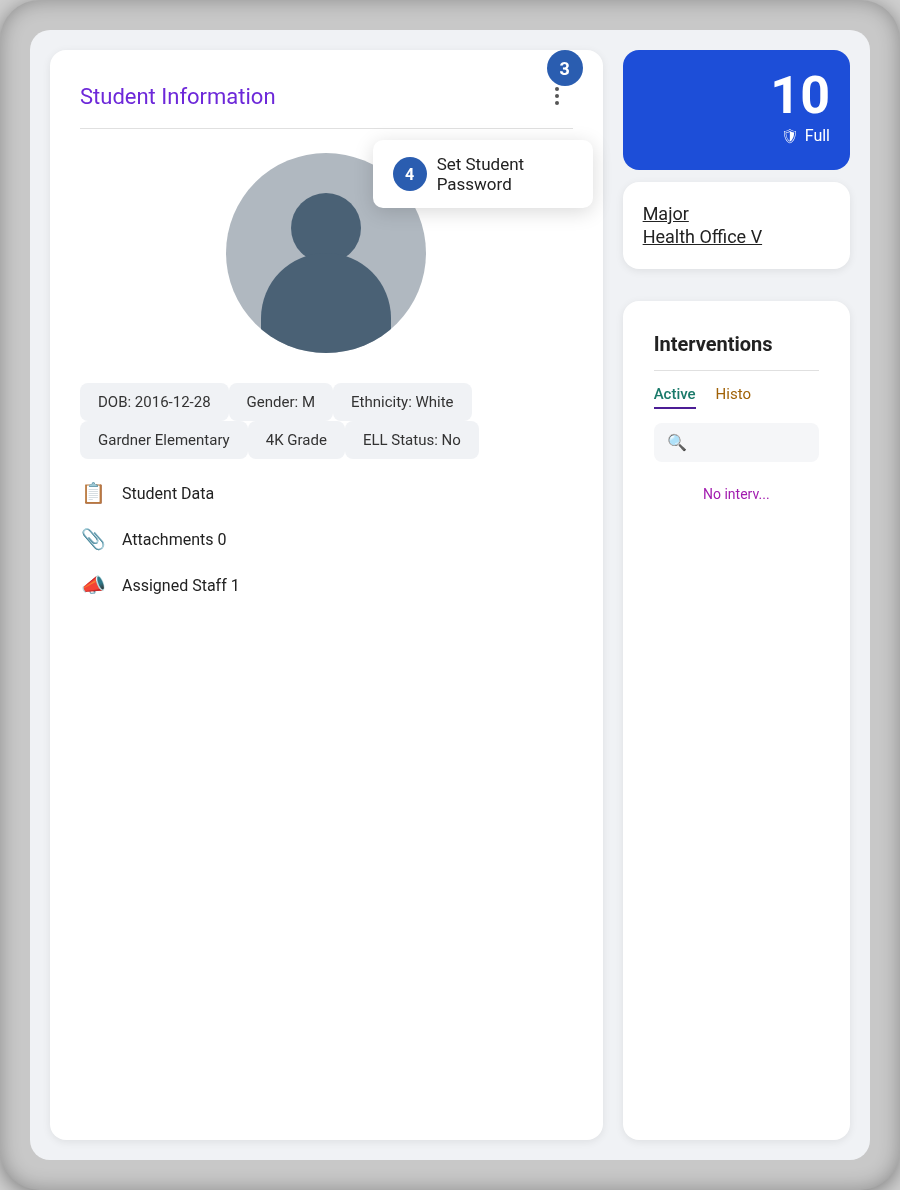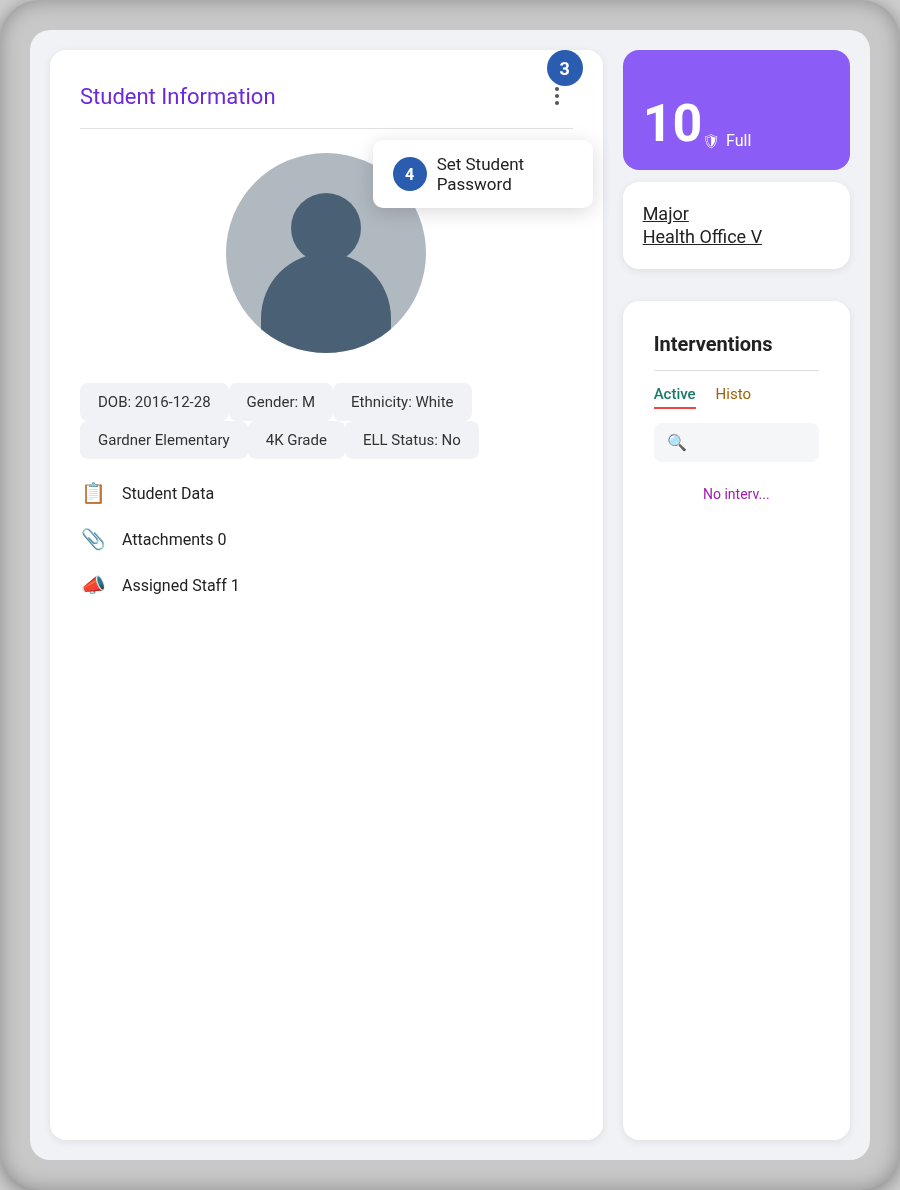--- a/index.html
+++ b/index.html
@@ -179,26 +179,27 @@
     
     .right-panel {
       width: 240px;
       display: flex;
       flex-direction: column;
       margin: 20px 20px 20px 10px;
       gap: 12px;
     }
     
     .top-right-card {
-      background: #8b5cf6;
+      background: #1d4ed8;
       border-radius: 16px;
       padding: 20px;
       color: white;
       min-height: 120px;
       display: flex;
+      flex-direction: column;
       align-items: flex-end;
       justify-content: flex-start;
     }
     .top-right-number {
       font-size: 52px;
       font-weight: bold;
       line-height: 1;
     }
     .top-right-label {
       font-size: 16px;
@@ -249,21 +250,21 @@
       margin-bottom: 14px;
     }
     .tab {
       font-size: 15px;
       cursor: pointer;
       padding-bottom: 4px;
       color: #a16207;
     }
     .tab.active {
       color: #1a7a6a;
-      border-bottom: 2px solid #ef4444;
+      border-bottom: 2px solid #4c1d95;
       font-weight: 500;
     }
     .search-box {
       background: #f5f6f8;
       border-radius: 8px;
       padding: 10px 14px;
       display: flex;
       align-items: center;
       gap: 8px;
       margin-bottom: 14px;

